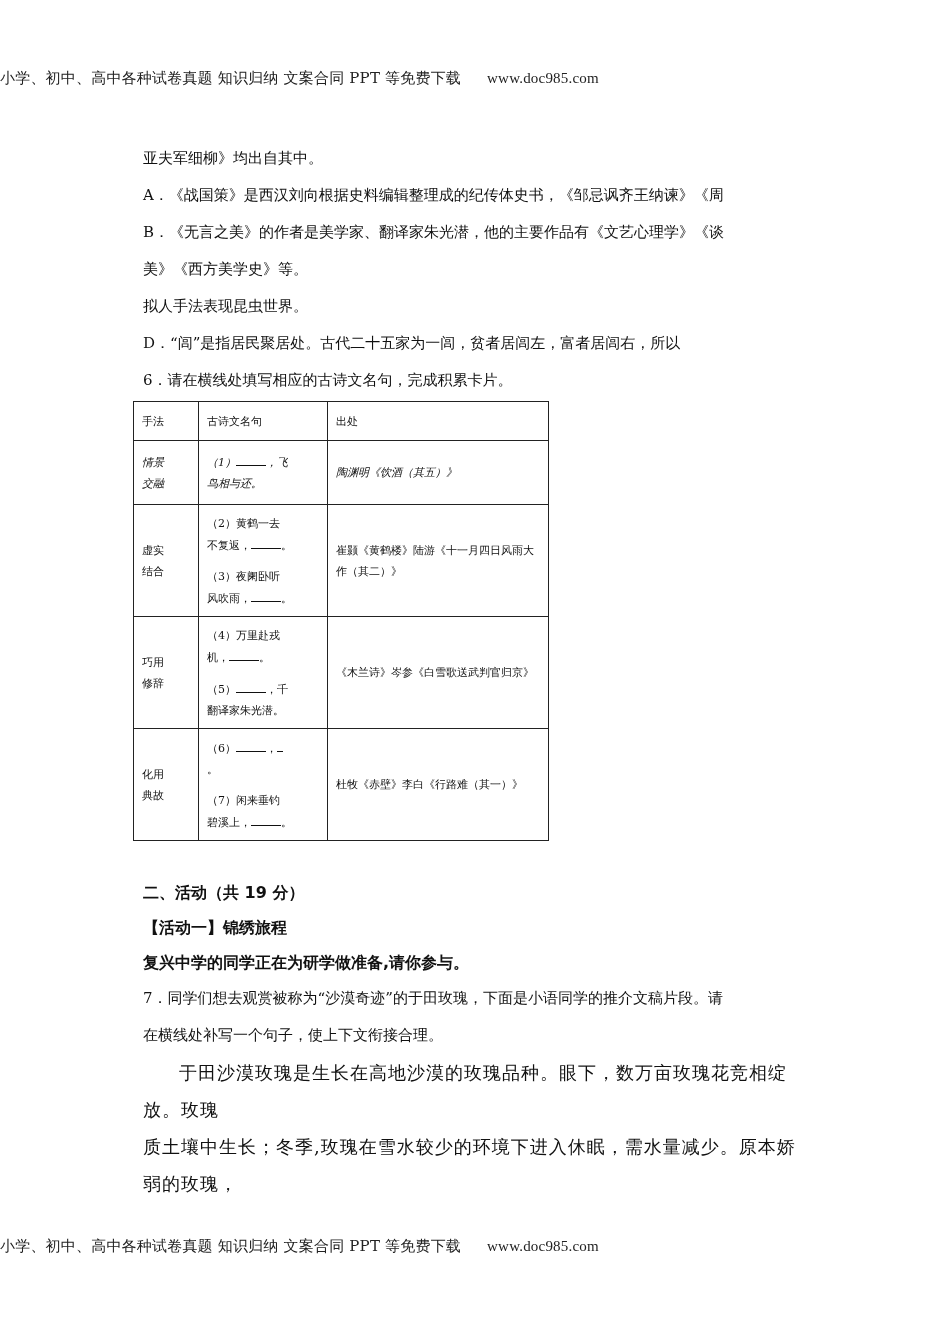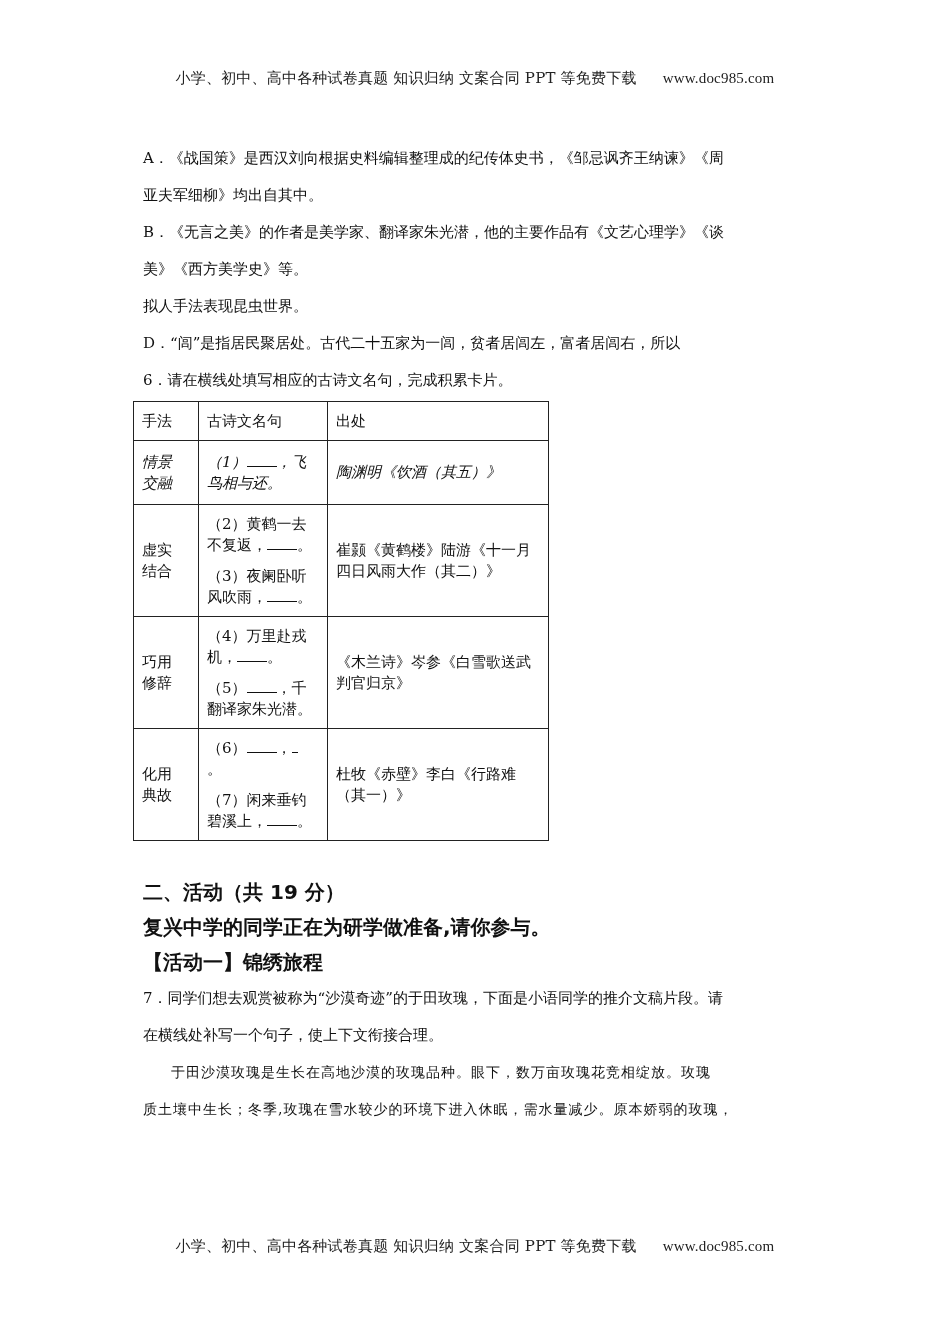--- a/index.html
+++ b/index.html
@@ -1,48 +1,48 @@
 <!DOCTYPE html>
 <html><head>
 <meta charset="utf-8">
 <style>
   html, body { margin: 0; padding: 0; background: #ffffff; }
   body { width: 950px; height: 1344px; position: relative; overflow: hidden;
          font-family: "DejaVu Serif", "Liberation Serif", serif; color: #111; }
-  .header, .footer { position: absolute; left: 0; width: 950px; text-align: center;
+  .header, .footer { position: absolute; left: 0; width: 950px; text-align: left;
          font-size: 15px; color: #222; letter-spacing: 0.2px; }
   .header { top: 69px; }
   .footer { top: 1237px; }
   .header .site, .footer .site { margin-left: 26px; font-family: "Liberation Serif", serif; font-size: 15px; }
   .content { position: absolute; left: 143px; top: 140px; width: 666px; }
   .para { font-size: 15px; line-height: 37px; margin: 0; }
-  table.card { border-collapse: collapse; margin-top: 2px; margin-left: -10px; font-size: 15px; }
+  table.card { border-collapse: collapse; margin-top: 2px; margin-left: -10px; font-size: 11px; }
   table.card td { border: 1px solid #222; vertical-align: middle; padding: 4px 8px; line-height: 21px; }
   table.card tr.head td { height: 30px; }
   .c1 { width: 48px; }
   .c2 { width: 112px; }
   .c3 { width: 204px; }
   .cell-line { display: block; }
   .gap { height: 10px; }
   .blank { display: inline-block; border-bottom: 1px solid #111; width: 30px; height: 14px; vertical-align: baseline; }
   .blank.short { width: 6px; }
-  .section-title { font-family: "DejaVu Sans", "Liberation Sans", sans-serif; font-weight: bold; font-size: 20px; margin: 0; line-height: 35px; }
-  .passage { font-size: 14px; line-height: 37px; margin: 0; letter-spacing: 1px; }
+  .section-title { font-family: "DejaVu Sans", "Liberation Sans", sans-serif; font-weight: bold; font-size: 16px; margin: 0; line-height: 35px; }
+  .passage { font-size: 18px; line-height: 37px; margin: 0; letter-spacing: 1px; }
   .passage.first { text-indent: 2em; }
 </style>
 </head>
 <body>
 
 <div class="header">
   <span>小学、初中、高中各种试卷真题  知识归纳  文案合同  PPT 等免费下载</span><span class="site">www.doc985.com</span>
 </div>
 
 <div class="content">
+  <p class="para">亚夫军细柳》均出自其中。</p>
   <p class="para">A．《战国策》是西汉刘向根据史料编辑整理成的纪传体史书，《邹忌讽齐王纳谏》《周</p>
-  <p class="para">亚夫军细柳》均出自其中。</p>
   <p class="para">B．《无言之美》的作者是美学家、翻译家朱光潜，他的主要作品有《文艺心理学》《谈</p>
   <p class="para">美》《西方美学史》等。</p>
   <p class="para">拟人手法表现昆虫世界。</p>
   <p class="para">D．“闾”是指居民聚居处。古代二十五家为一闾，贫者居闾左，富者居闾右，所以</p>
   <p class="para">6．请在横线处填写相应的古诗文名句，完成积累卡片。</p>
 
   <table class="card">
     <tbody>
         <tr class="head">
       <td class="c1">手法</td>
@@ -100,22 +100,22 @@
         <span class="cell-line">（7）闲来垂钓</span>
         <span class="cell-line"><span>碧溪上，</span><span class="blank"></span><span>。</span></span>
       </td>
       <td class="c3">杜牧《赤壁》李白《行路难（其一）》</td>
     </tr>
   </tbody>
     </table>
 
   <div style="height:34px;"></div>
   <p class="section-title">二、活动（共 19 分）</p>
+  <p class="section-title">【活动一】锦绣旅程</p>
   <p class="section-title">复兴中学的同学正在为研学做准备,请你参与。</p>
-  <p class="section-title">【活动一】锦绣旅程</p>
 
   <p class="para">7．同学们想去观赏被称为“沙漠奇迹”的于田玫瑰，下面是小语同学的推介文稿片段。请</p>
   <p class="para">在横线处补写一个句子，使上下文衔接合理。</p>
   <p class="passage first">于田沙漠玫瑰是生长在高地沙漠的玫瑰品种。眼下，数万亩玫瑰花竞相绽放。玫瑰</p>
   <p class="passage">质土壤中生长；冬季,玫瑰在雪水较少的环境下进入休眠，需水量减少。原本娇弱的玫瑰，</p>
 </div>
 
 <div class="footer">
   <span>小学、初中、高中各种试卷真题  知识归纳  文案合同  PPT 等免费下载</span><span class="site">www.doc985.com</span>
 </div>

